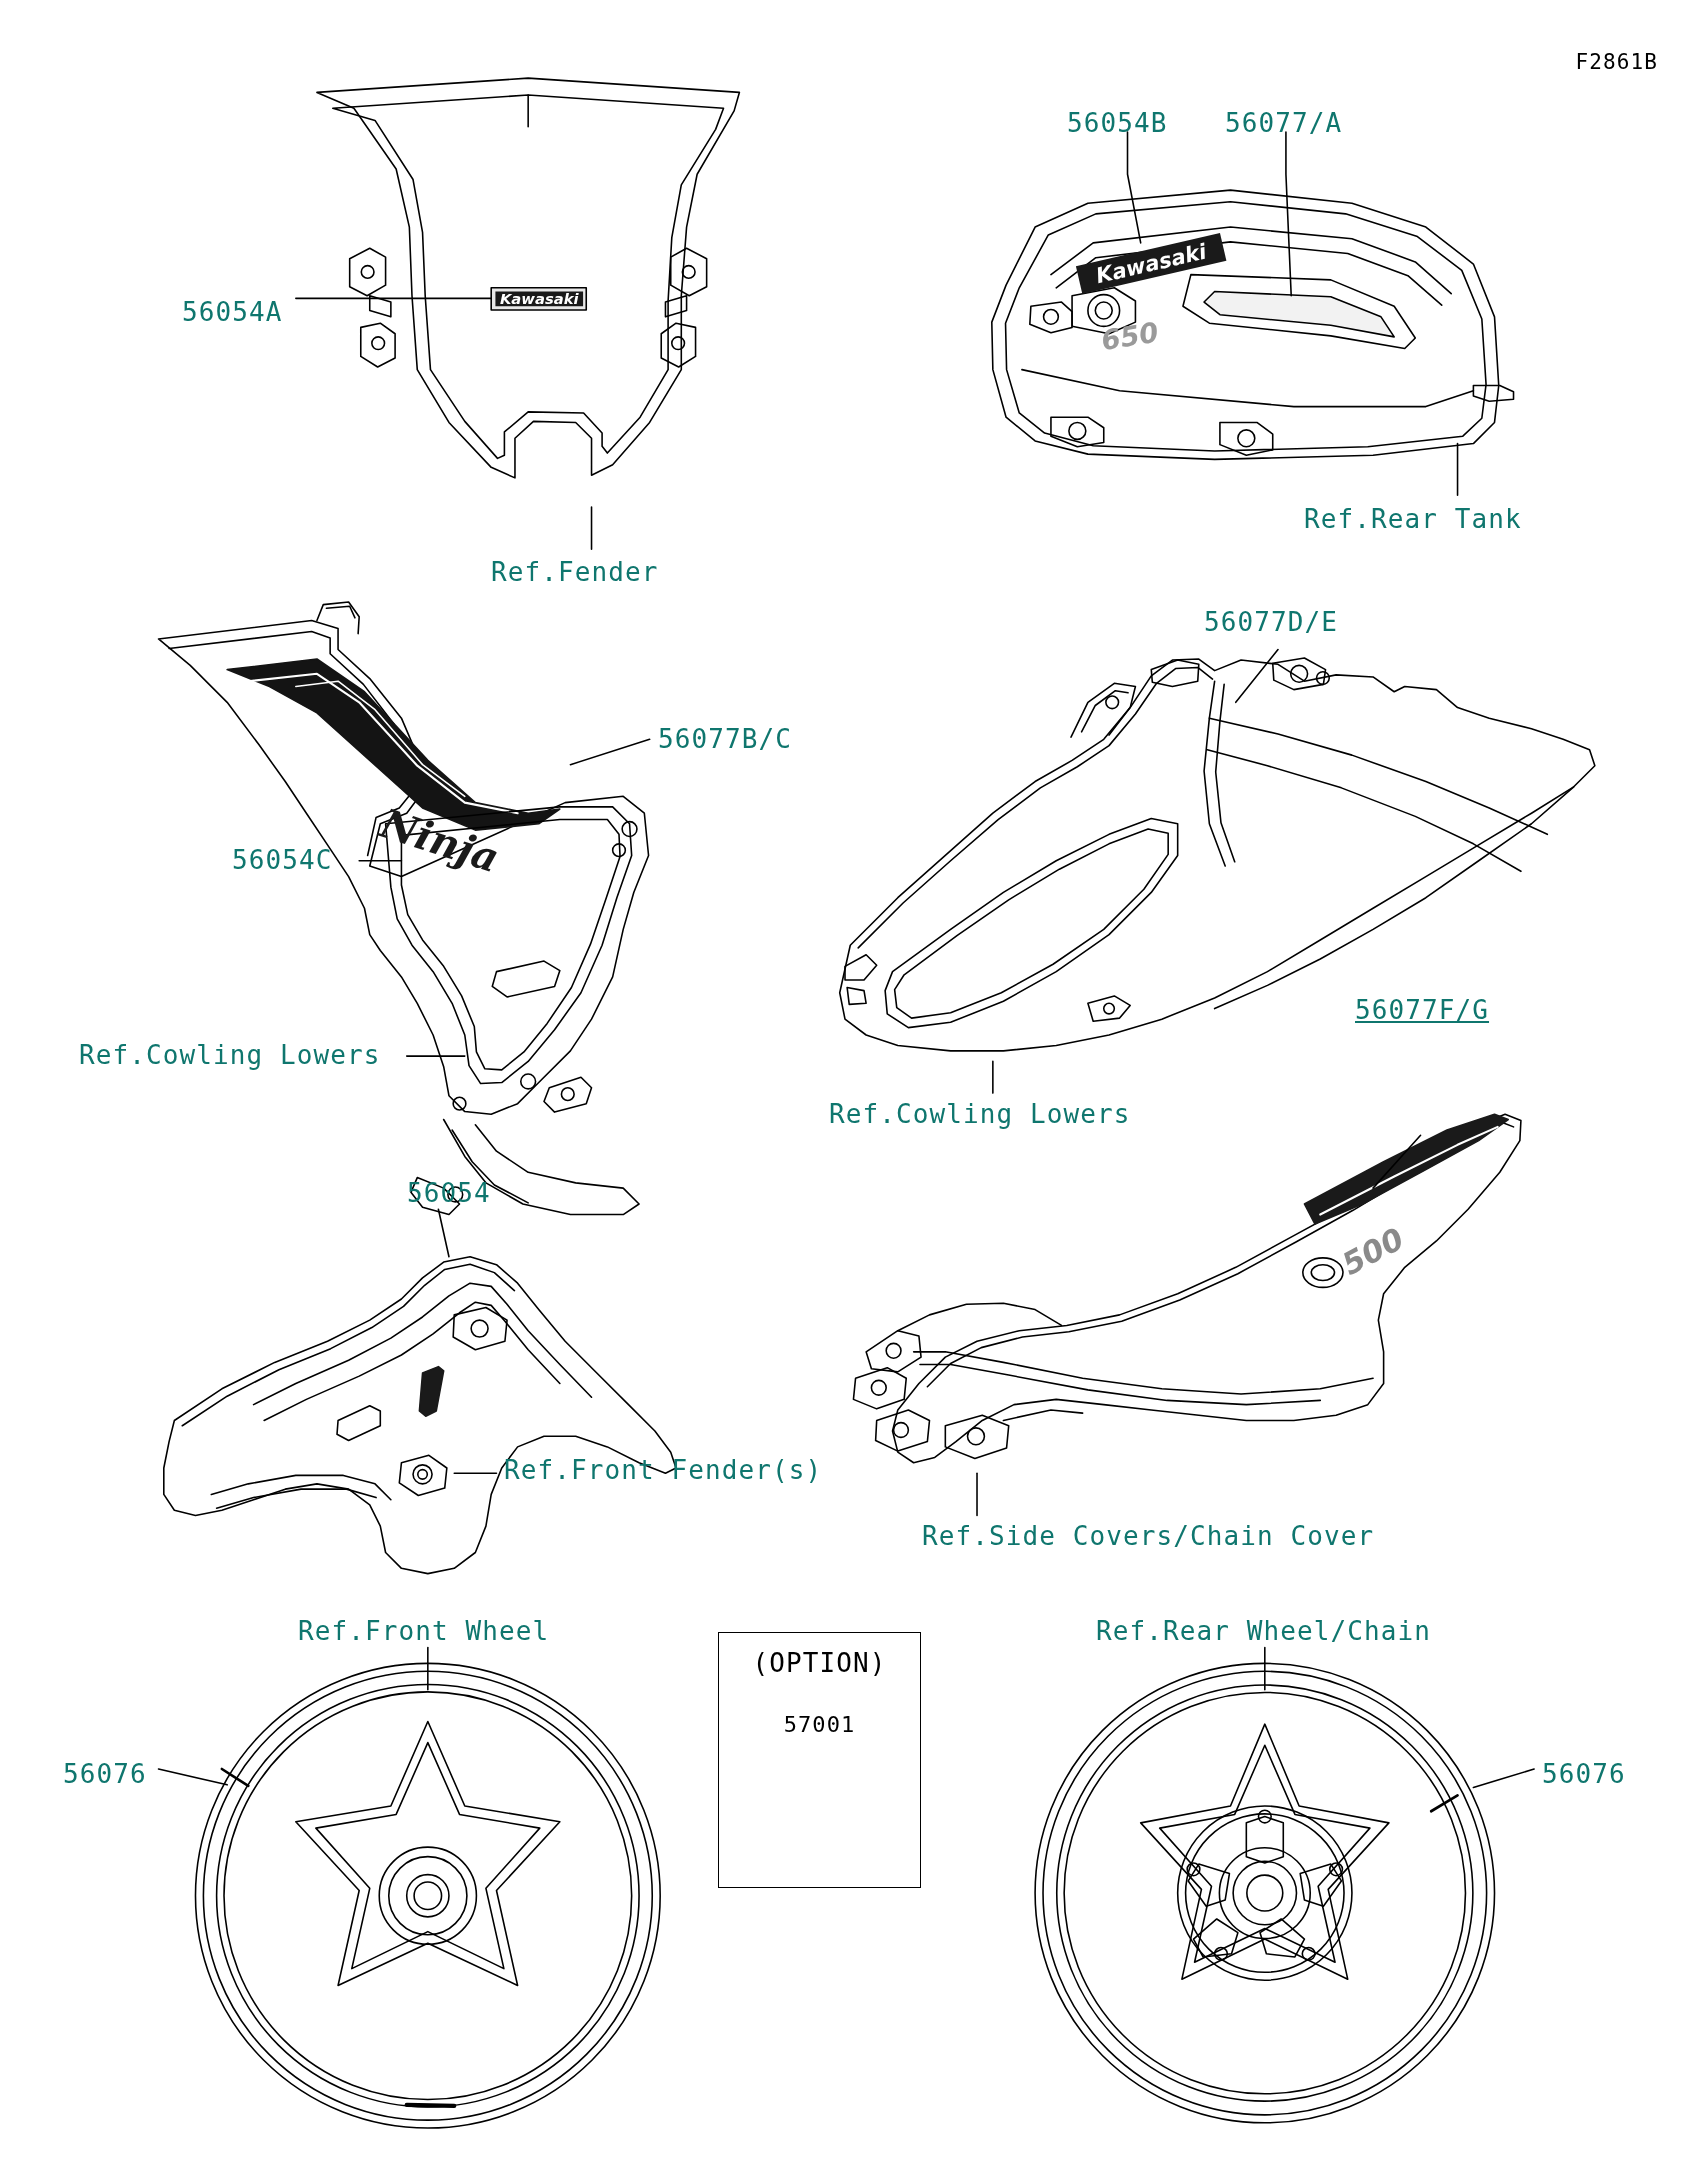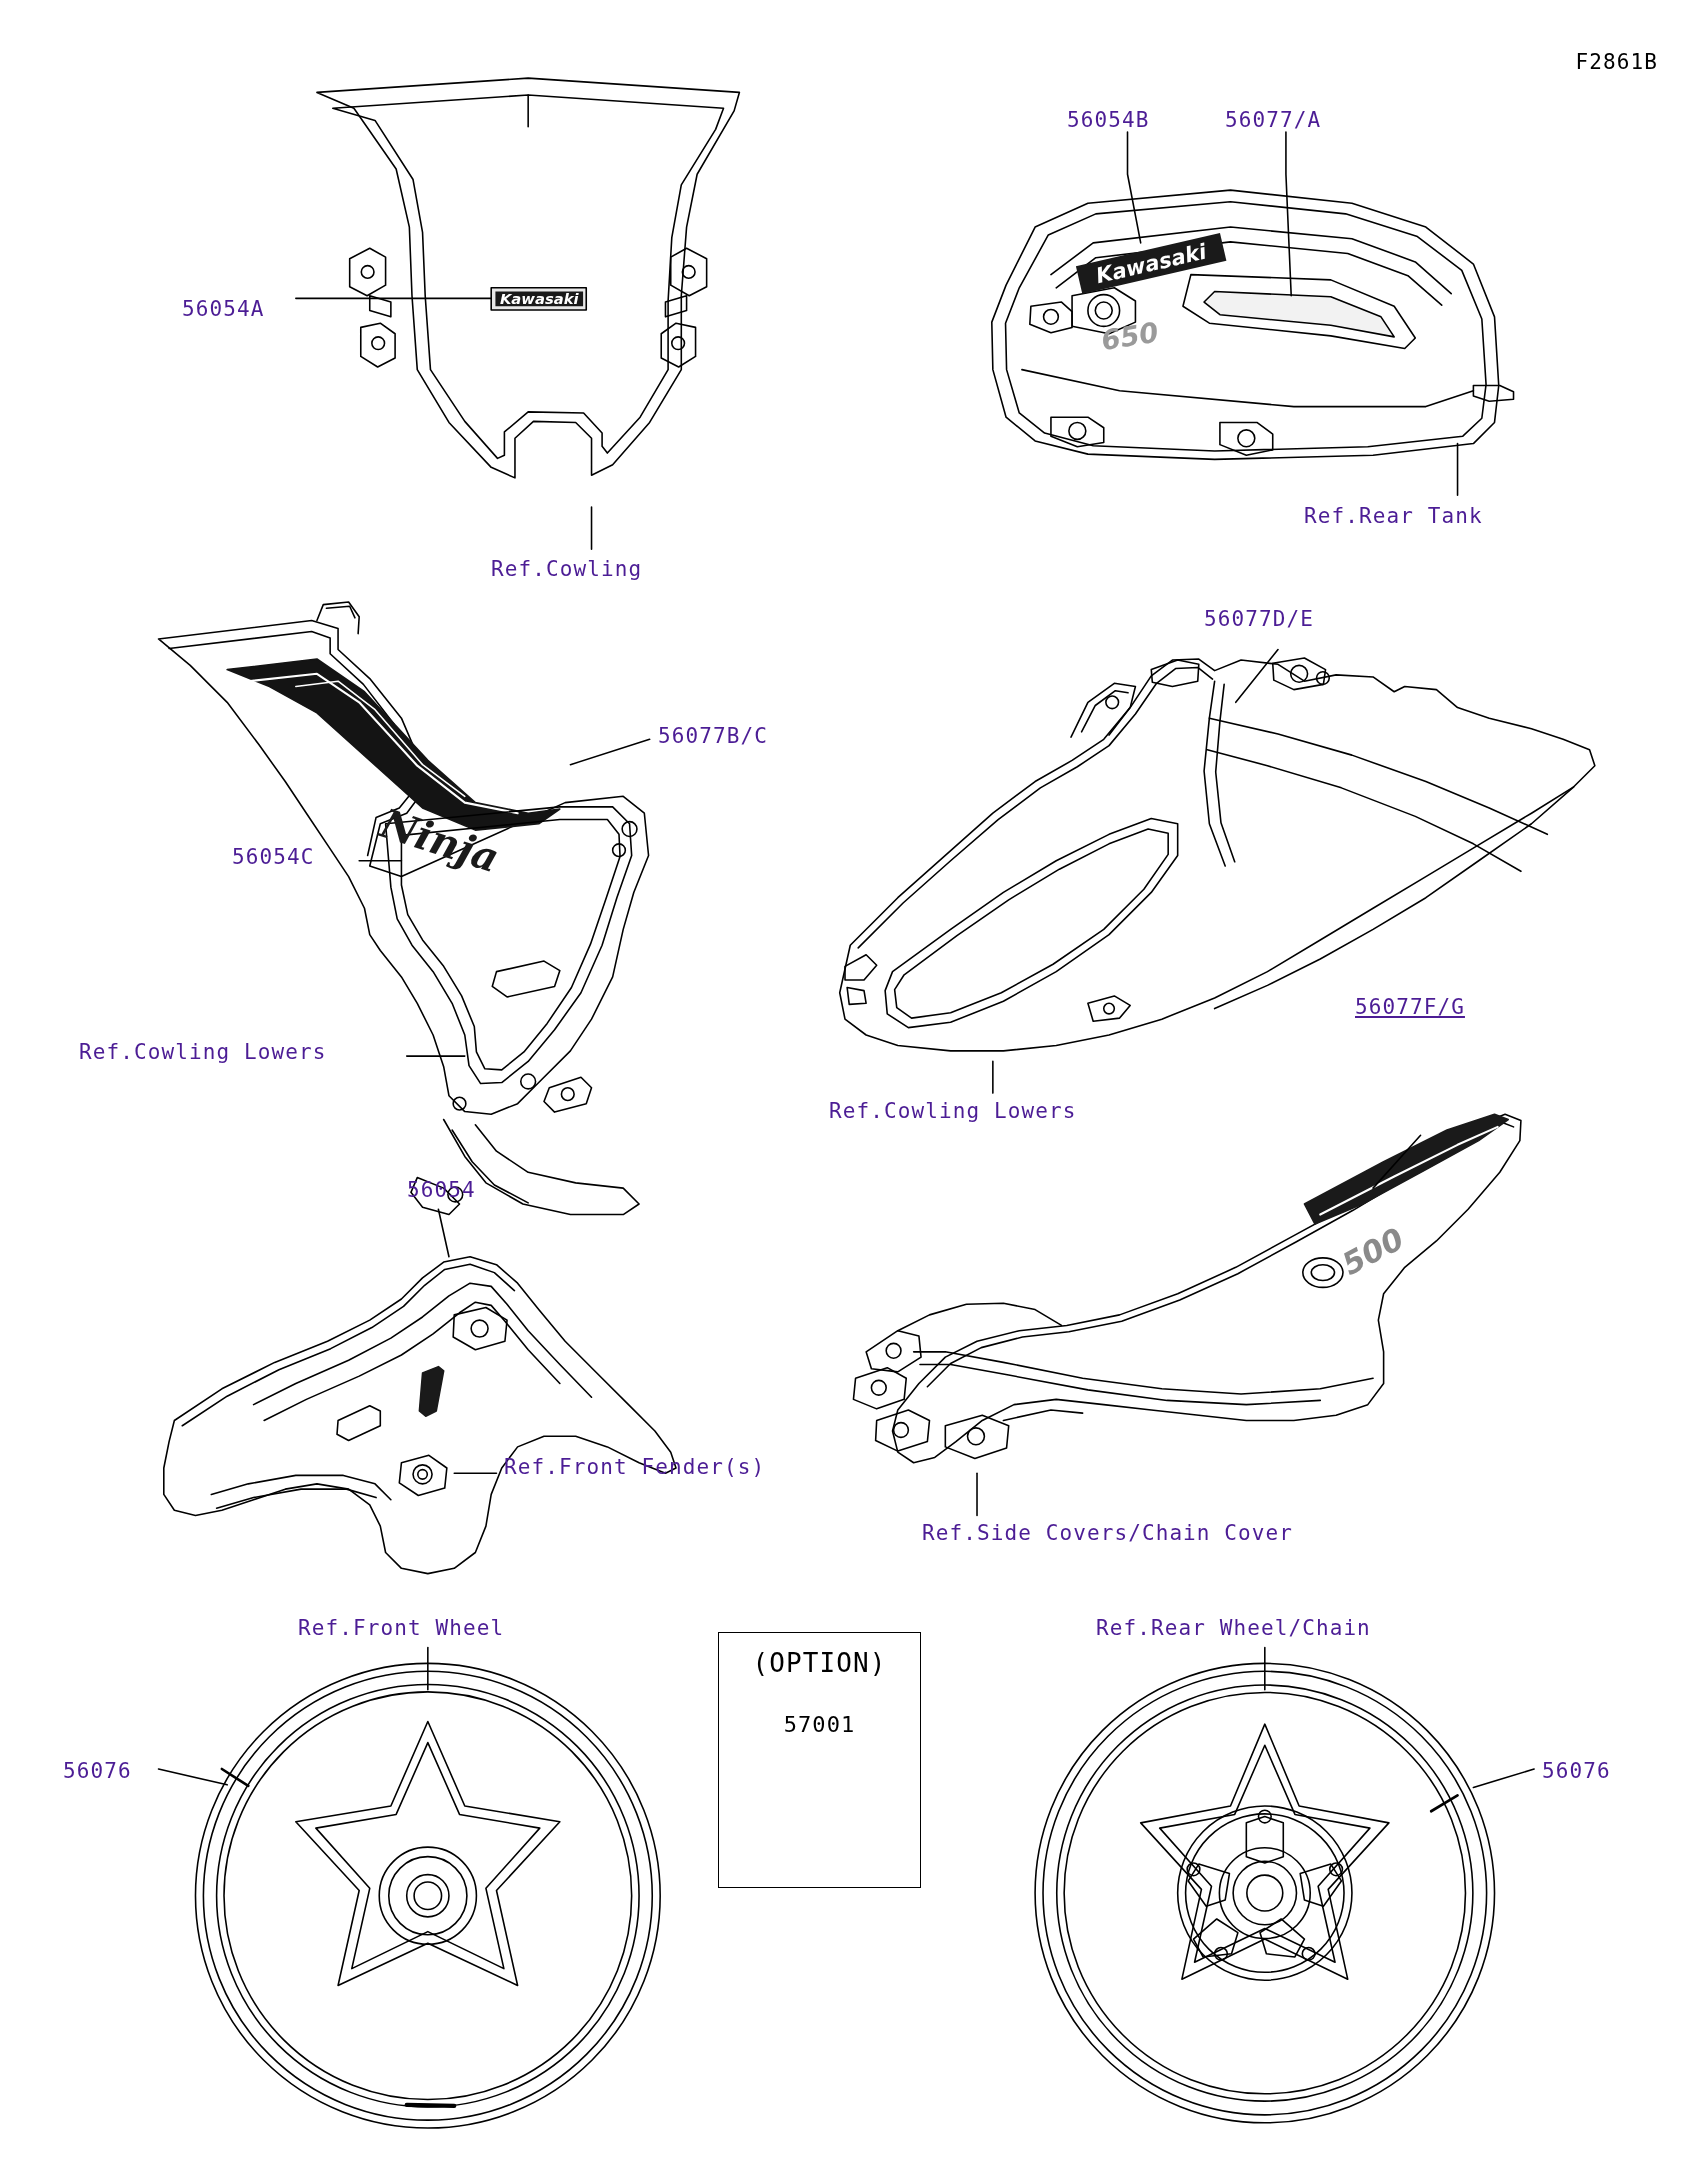--- a/index.html
+++ b/index.html
@@ -22,24 +22,24 @@
   svg.art {
     position: absolute;
     left: 0;
     top: 0;
     width: 1690px;
     height: 2183px;
   }
   .lbl {
     position: absolute;
     font-family: "DejaVu Sans Mono", "Liberation Mono", monospace;
-    font-size: 21px;
+    font-size: 26px;
     letter-spacing: 1.1px;
     white-space: nowrap;
-    color: #4c1d95;
+    color: #0f766e;
   }
   .sheetcode {
     position: absolute;
     right: 32px;
     top: 50px;
     font-size: 21px;
     letter-spacing: 1.1px;
   }
   .option-box {
     position: absolute;
@@ -385,21 +385,21 @@
         <path d="M1612 3404 L1612 3440 L1650 3440 L1650 3404"></path>
         <path d="M1470 3476 L1470 3496 L1680 3496 L1680 3476"></path>
         <path d="M1552 3400 L1552 3462"></path>
         <path d="M1600 3398 L1600 3462"></path>
       </g>
 
     </g>
   </svg>
 
   <div class="lbl" style="left:182px; top:285px;margin-top:12px;">56054A</div>
-  <div class="lbl" style="left:491px; top:557px;">Ref.Cowling</div>
+  <div class="lbl" style="left:491px; top:557px;">Ref.Fender</div>
 
   <div class="lbl" style="left:1067px; top:108px;">56054B</div>
   <div class="lbl" style="left:1225px; top:108px;">56077/A</div>
   <div class="lbl" style="left:1304px; top:504px;">Ref.Rear Tank</div>
 
   <div class="lbl" style="left:658px; top:724px;">56077B/C</div>
   <div class="lbl" style="left:232px; top:845px;">56054C</div>
   <div class="lbl" style="left:79px; top:1040px;">Ref.Cowling Lowers</div>
 
   <div class="lbl" style="left:1204px; top:607px;">56077D/E</div>

